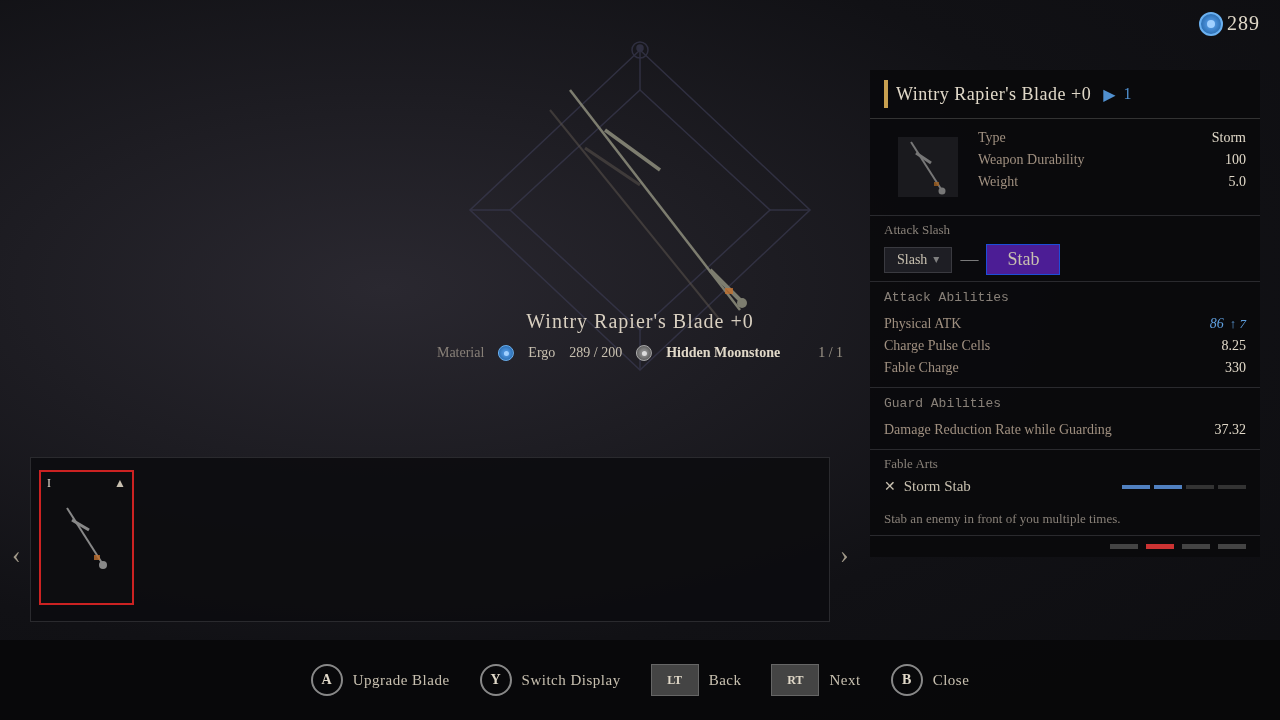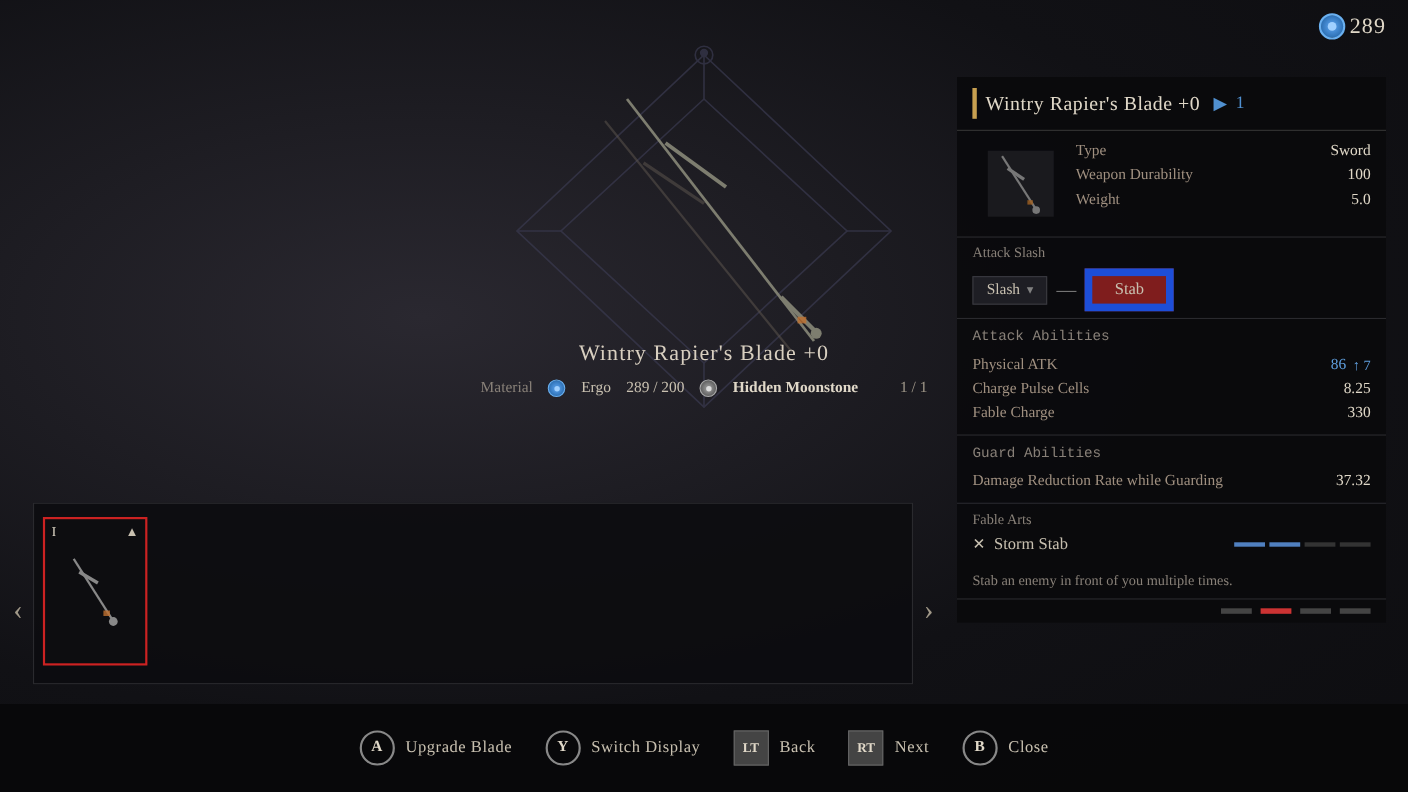--- a/index.html
+++ b/index.html
@@ -19,21 +19,21 @@
       inset: 0;
       background: radial-gradient(ellipse at 30% 40%, #2a2830 0%, #111115 60%, #0d0d10 100%);
     }
 
     
     .currency-bar {
       position: absolute;
       top: 12px;
       right: 20px;
       display: flex;
-      align-items: center;
+      align-items: flex-start;
       gap: 4px;
     }
     .currency-icon {
       width: 24px;
       height: 24px;
       border-radius: 50%;
       background: radial-gradient(circle, #4a90d9 30%, #1a5a9a 100%);
       border: 2px solid #6ab0f0;
       display: flex;
       align-items: center;
@@ -241,24 +241,24 @@
     }
     .dropdown-arrow {
       color: #808080;
       font-size: 12px;
     }
     .attack-type-dash {
       color: #808080;
       font-size: 18px;
     }
     .attack-type-stab {
-      background: #7f1d1d;
-      border: 7px solid #1d4ed8;
+      background: #4c1d95;
+      border: 1px solid #1d4ed8;
       padding: 4px 20px;
-      font-size: 15px;
+      font-size: 18px;
       color: #c8c0b0;
     }
 
     .section-header {
       font-size: 13px;
       color: #888078;
       padding: 8px 14px 4px 14px;
       border-top: 1px solid #2a2a2e;
       font-family: Liberation Mono, monospace;
     }
@@ -348,21 +348,21 @@
       border: 2px solid #888;
       background: transparent;
       display: flex;
       align-items: center;
       justify-content: center;
       font-size: 14px;
       color: #e0d8c8;
       font-weight: bold;
     }
     .btn-square {
-      width: 32px;
+      width: 48px;
       height: 32px;
       background: #444;
       border: 1px solid #666;
       display: flex;
       align-items: center;
       justify-content: center;
       font-size: 12px;
       color: #e0d8c8;
       font-weight: bold;
     }
@@ -476,21 +476,21 @@
       <svg viewBox="0 0 50 60" width="50" height="60" xmlns="http://www.w3.org/2000/svg">
         <line x1="8" y1="5" x2="38" y2="52" stroke="#777" stroke-width="2"></line>
         <line x1="13" y1="16" x2="28" y2="26" stroke="#777" stroke-width="3"></line>
         <circle cx="39" cy="54" r="3.5" fill="#777" stroke="none"></circle>
         <rect x="31" y="45" width="5" height="4" fill="#a06020" opacity="0.8"></rect>
       </svg>
     </div>
     <div style="flex:1; margin-left:8px;">
       <div class="stat-row">
         <span class="stat-label">Type</span>
-        <span class="stat-value">Sword</span>
+        <span class="stat-value">Storm</span>
       </div>
       <div class="stat-row">
         <span class="stat-label">Weapon Durability</span>
         <span class="stat-value">100</span>
       </div>
       <div class="stat-row">
         <span class="stat-label">Weight</span>
         <span class="stat-value">5.0</span>
       </div>
     </div>
@@ -507,21 +507,21 @@
       <div class="attack-type-stab">
         <span>Stab</span>
       </div>
     </div>
   </div>
 
   <div class="section-header">Attack Abilities</div>
   <div class="stats-section">
     <div class="stat-row">
       <span class="stat-label">Physical ATK</span>
-      <span style="display:flex;gap:6px;align-items:flex-end;">
+      <span style="display:flex;gap:6px;align-items:flex-end;font-style:italic;">
         <span class="stat-value-blue">86</span>
         <span class="stat-value-up">↑ 7</span>
       </span>
     </div>
     <div class="stat-row">
       <span class="stat-label">Charge Pulse Cells</span>
       <span class="stat-value">8.25</span>
     </div>
     <div class="stat-row">
       <span class="stat-label">Fable Charge</span>

